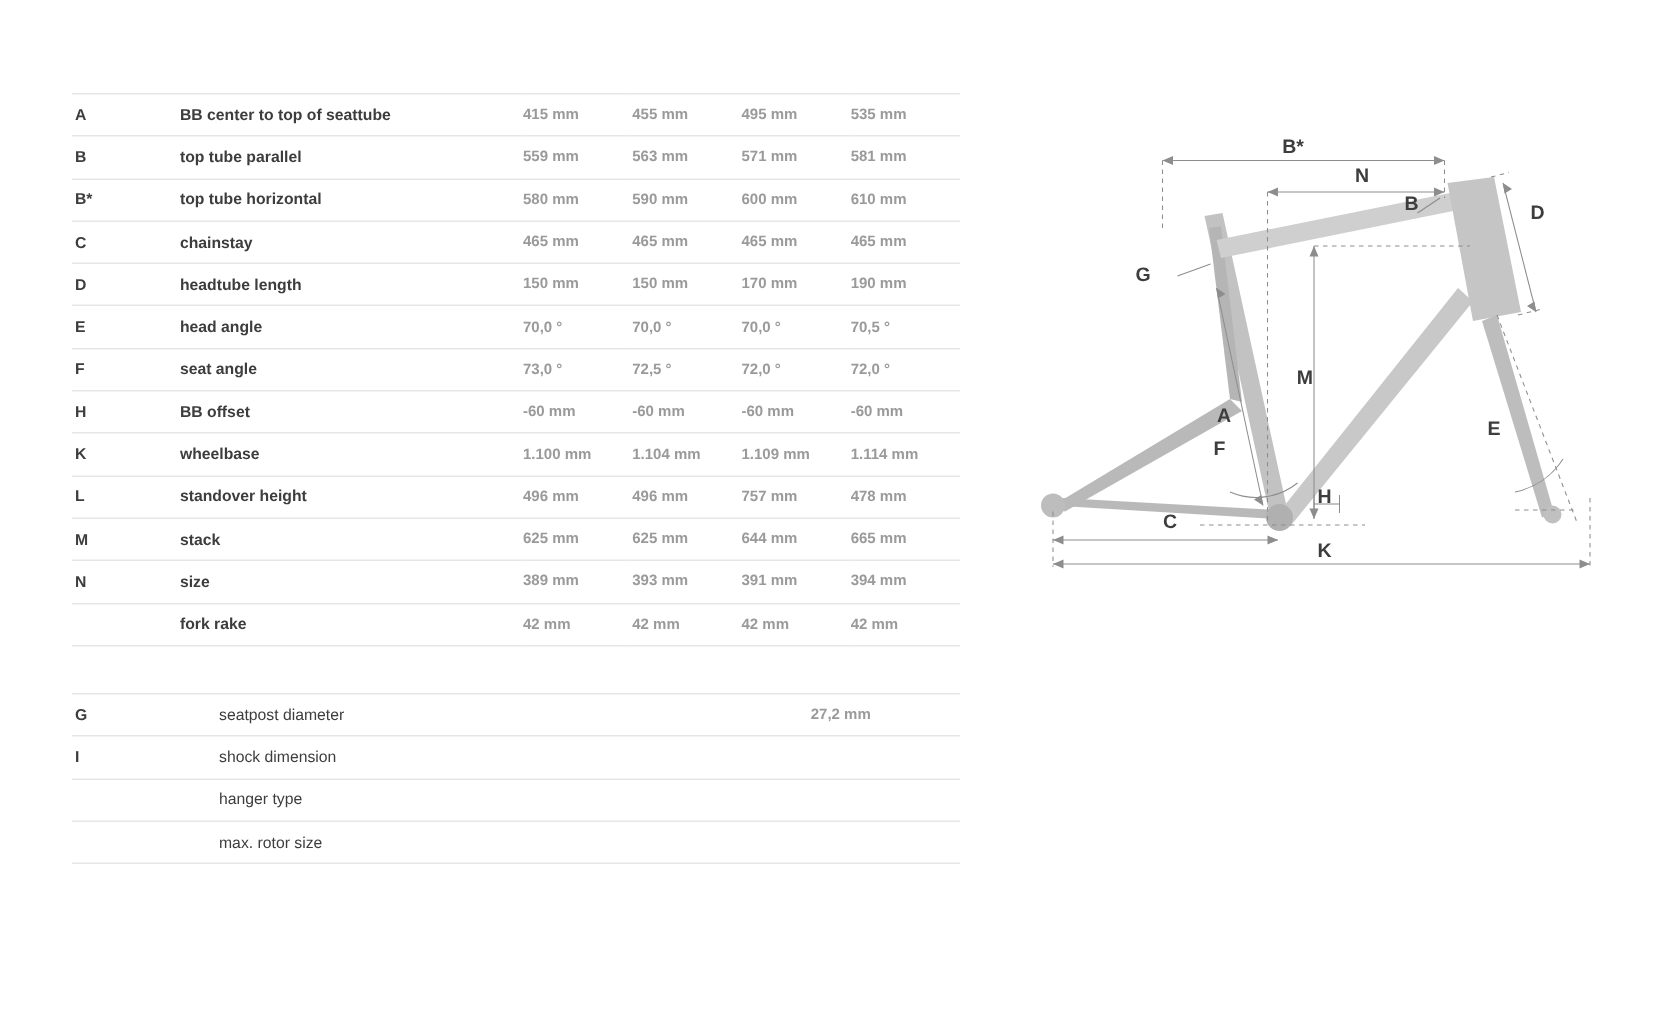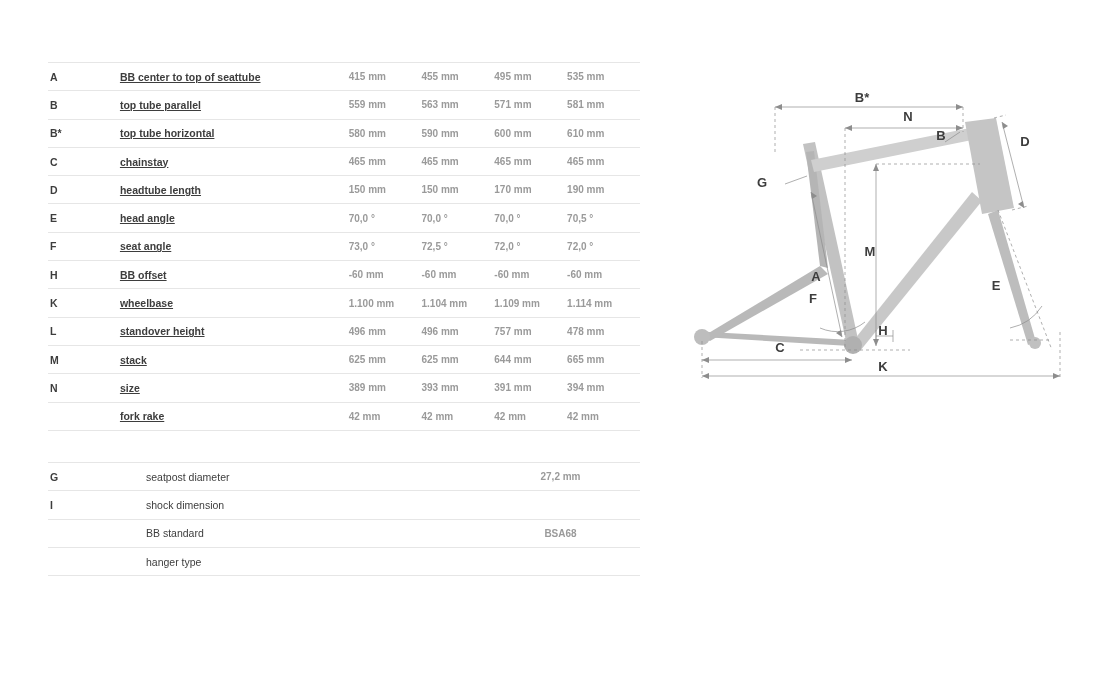--- a/index.html
+++ b/index.html
@@ -49,21 +49,20 @@
     color: #3d3d3d;
     font-size: 10.5px;
     padding-left: 2px !important;
   }
   .col-label {
     width: 190px;
     font-weight: bold;
     color: #3d3d3d;
     font-size: 10.5px;
     padding-left: 32px !important;
-    text-decoration: underline;
   }
   .col-val {
     width: 62px;
     color: #9a9a9a;
     font-size: 10px;
     font-weight: bold;
   }
 
   .geo-table2 {
     position: absolute;
@@ -246,26 +245,26 @@
         <td class="t2-label">seatpost diameter</td>
         <td class="t2-value">27,2 mm</td>
       </tr>
       <tr>
         <td class="t2-code">I</td>
         <td class="t2-label">shock dimension</td>
         <td class="t2-value"></td>
       </tr>
       <tr>
         <td class="t2-code"></td>
-        <td class="t2-label">BB standard</td>
-        <td class="t2-value">BSA68</td>
+        <td class="t2-label">hanger type</td>
+        <td class="t2-value"></td>
       </tr>
       <tr>
         <td class="t2-code"></td>
-        <td class="t2-label">hanger type</td>
+        <td class="t2-label">max. rotor size</td>
         <td class="t2-value"></td>
       </tr>
     </tbody>
   </table>
 
   <div id="diagram">
     <svg width="400" height="340" viewBox="0 0 400 340" xmlns="http://www.w3.org/2000/svg">
 
       <g>
 

